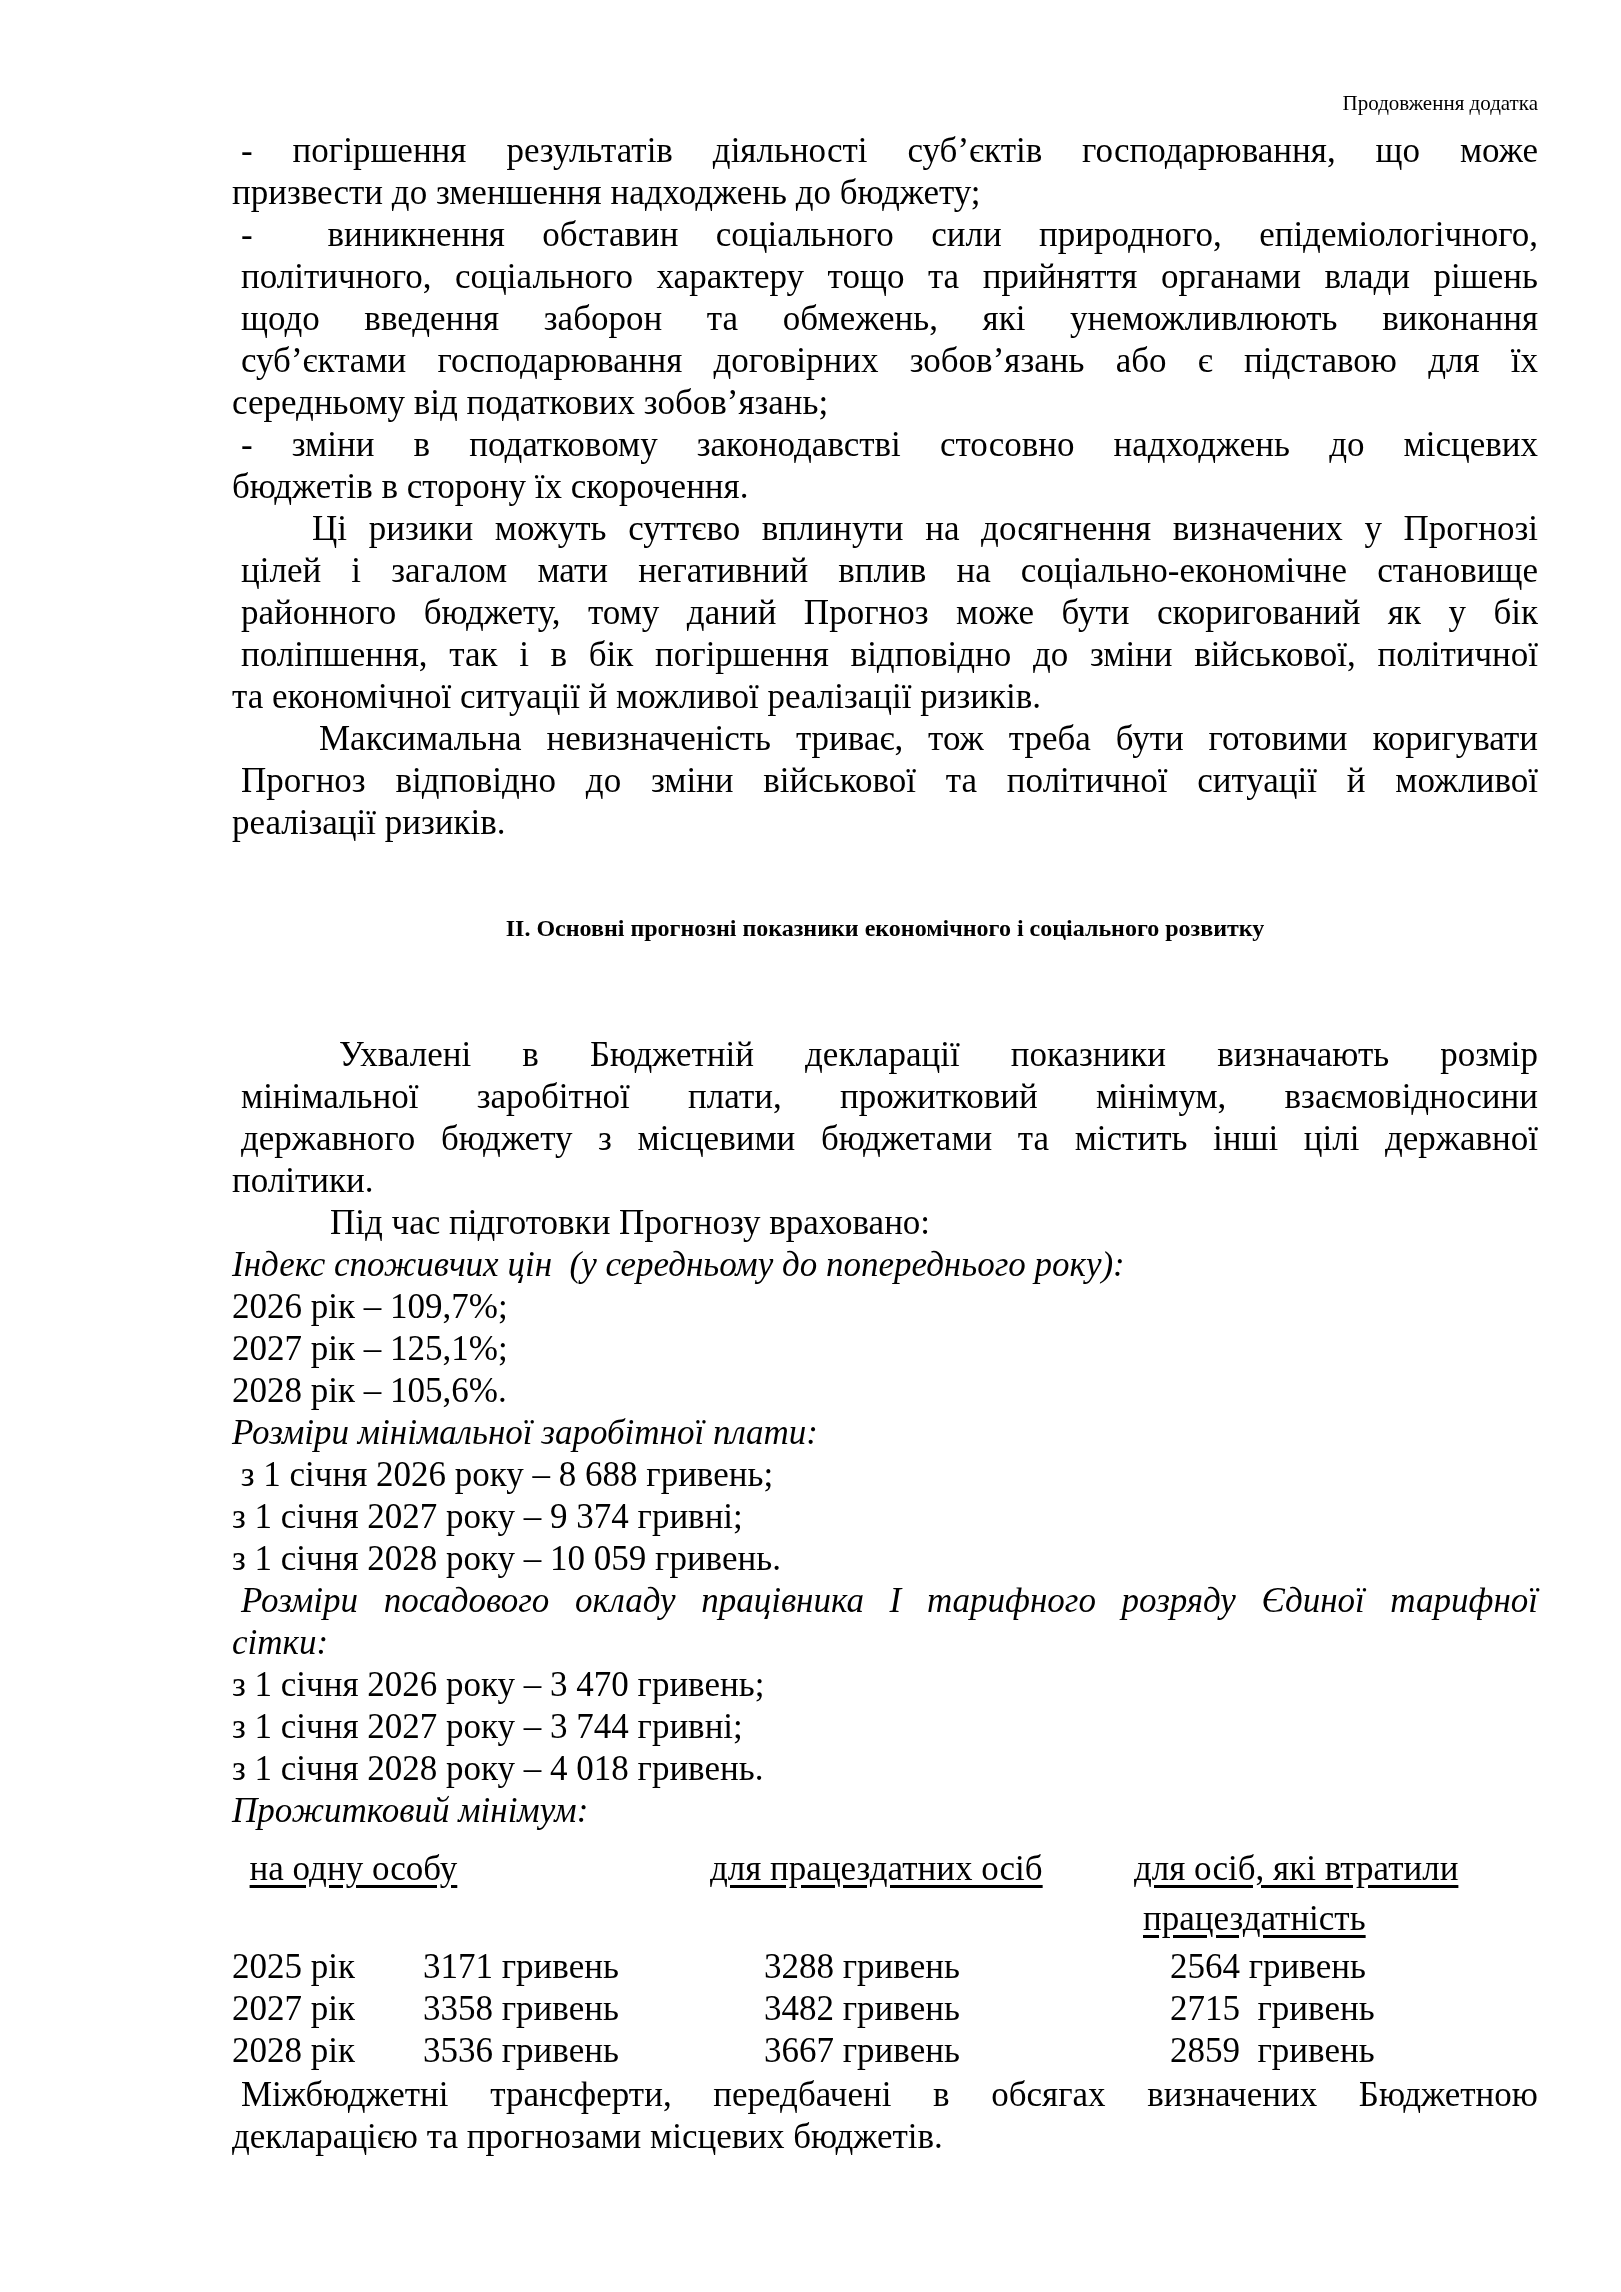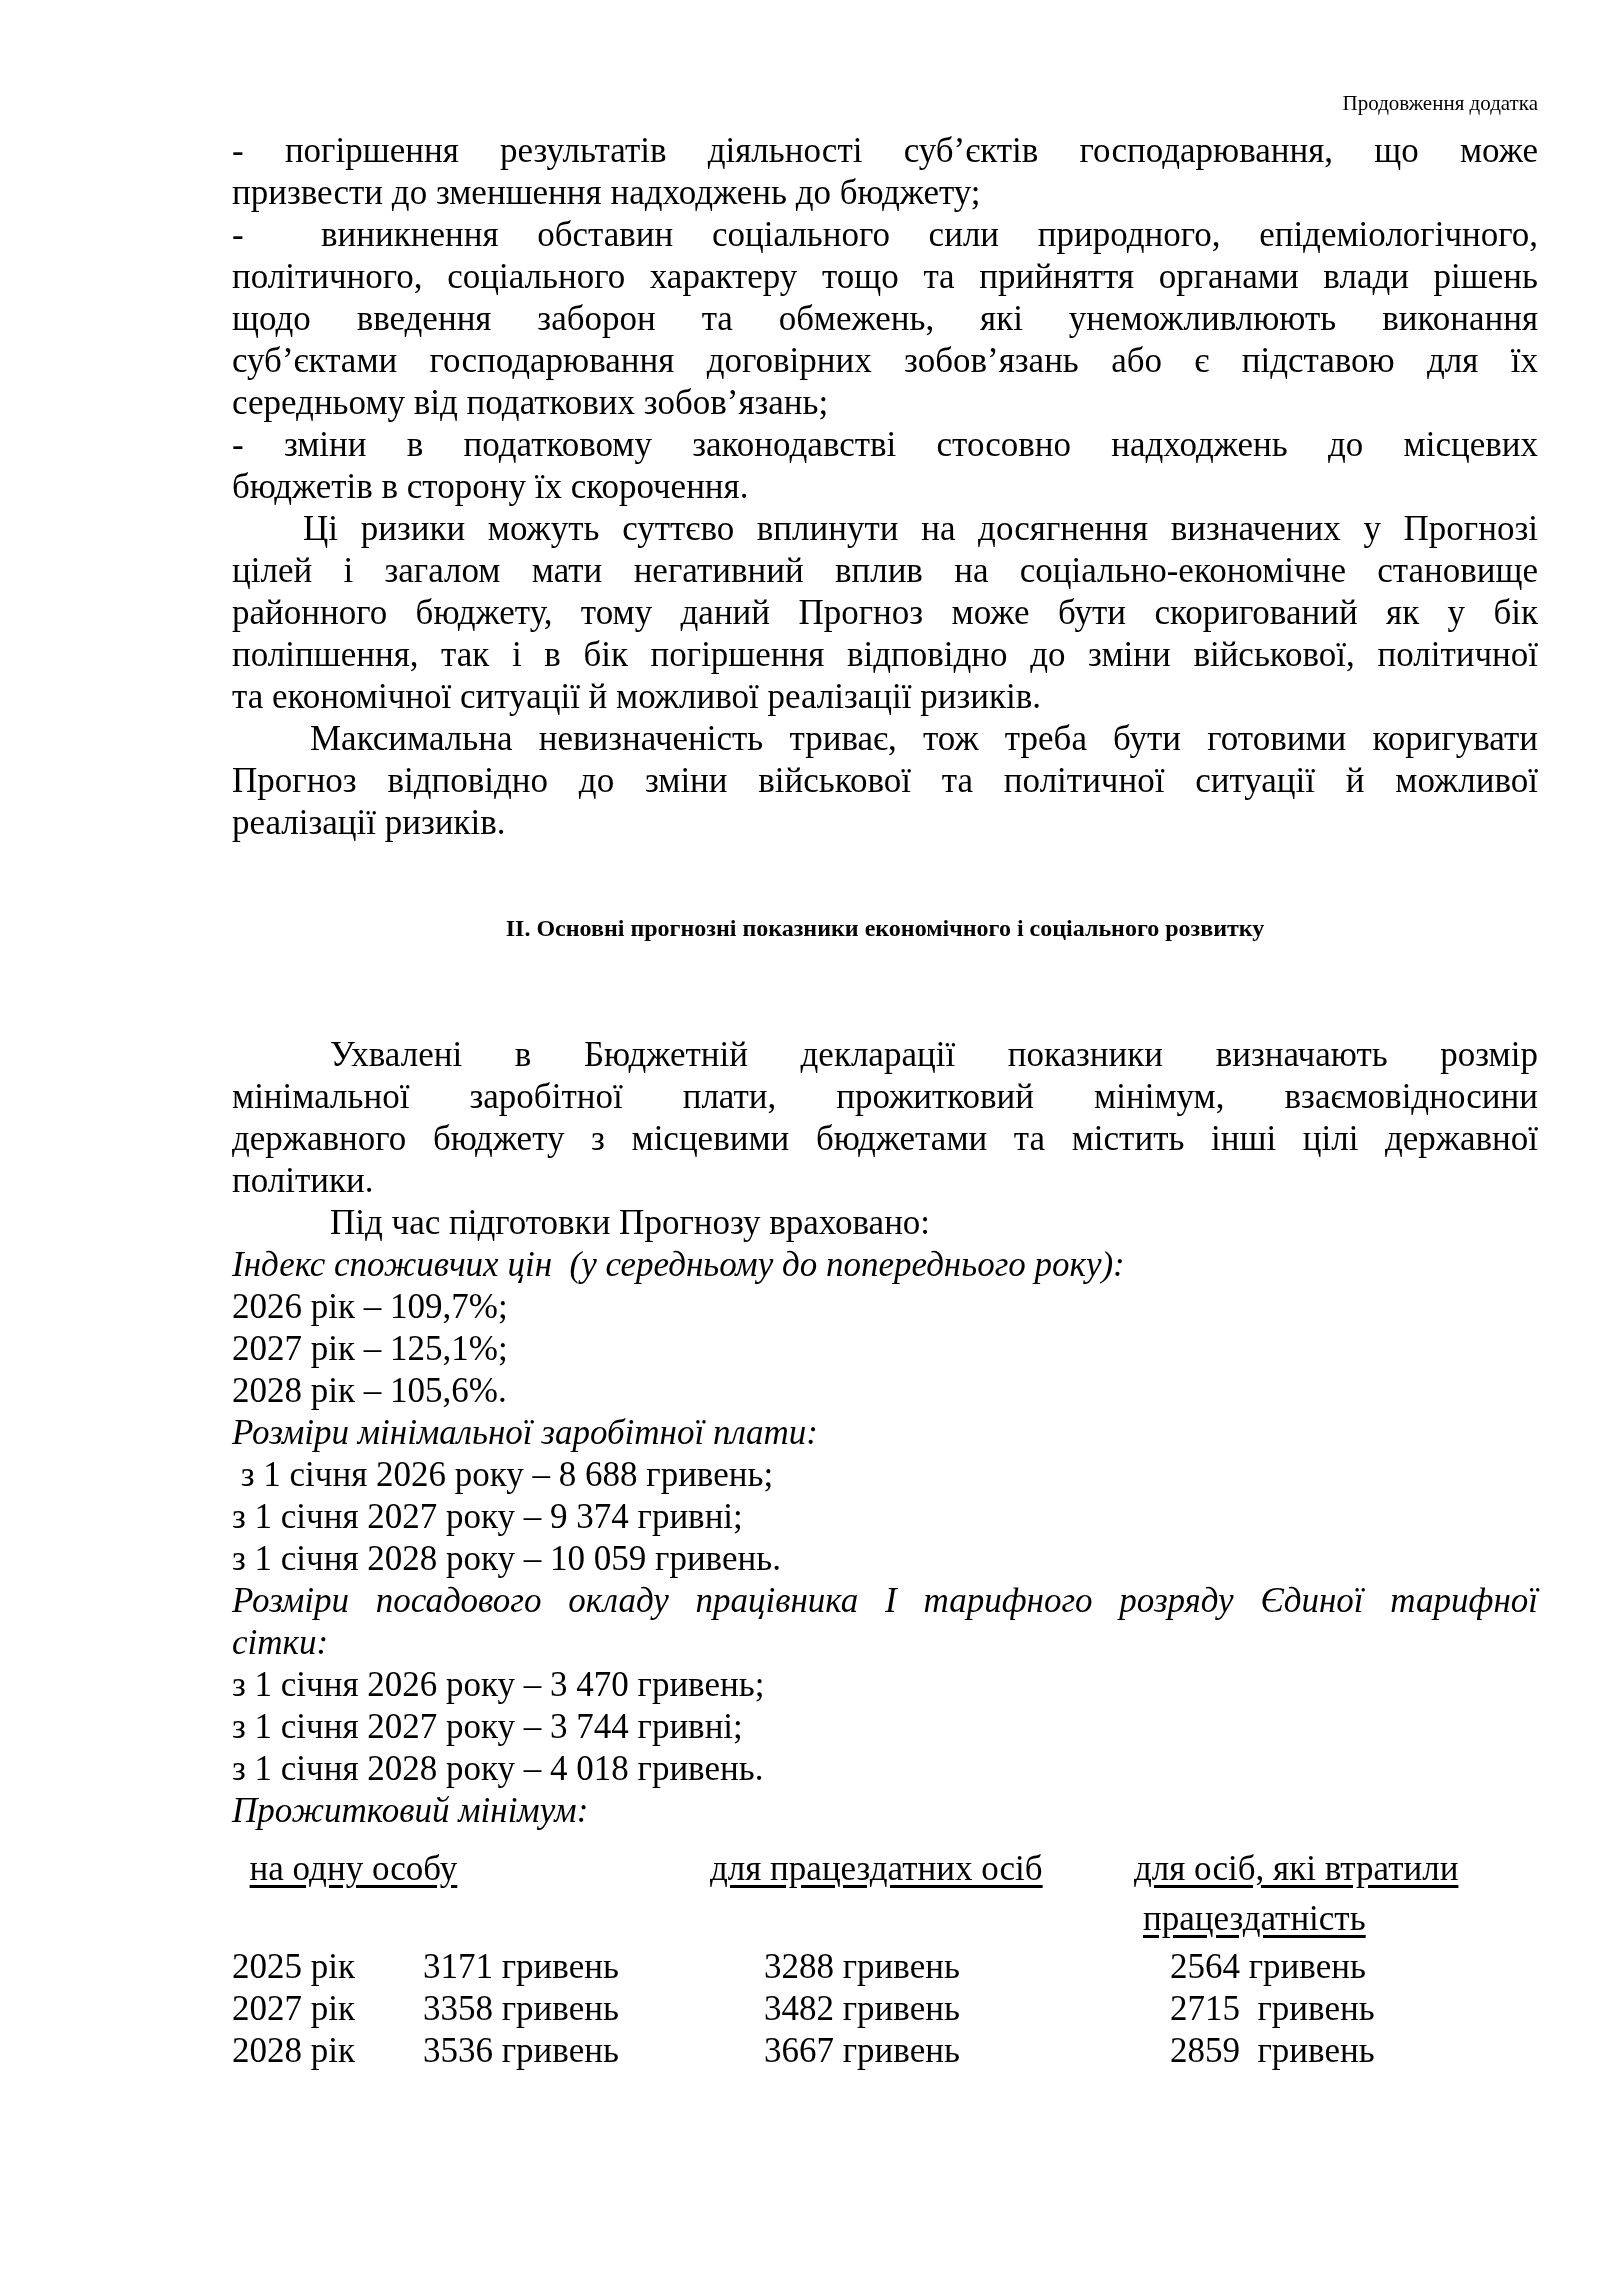--- a/index.html
+++ b/index.html
@@ -15,21 +15,21 @@
     font-size:35px; line-height:42px;
   }
   .hnote {
     margin-top:90px;
     text-align:right;
     font-size:21px; line-height:27.4px;
   }
   .para { margin:0; }
   .p1 { margin-top:12.7px; }
   .ln { white-space:pre-wrap; }
-  .j { text-align:justify; text-align-last:justify; }
+  .j { text-align:justify; text-align-last:justify;margin-left:9px; }
   .it { font-style:italic; }
   .ind-a { padding-left:71px; }
   .ind-b { padding-left:78px; }
   .ind-c { padding-left:98px; }
   .heading {
     margin:63px 0 85px 0;
     font-weight:bold;
     text-align:center;
     font-size:24px; line-height:42px;
   }
@@ -135,15 +135,19 @@
       <span class="c3">2715  гривень</span>
     </div>
     <div class="trow">
       <span class="c0">2028 рік</span>
       <span class="c1">3536 гривень</span>
       <span class="c2">3667 гривень</span>
       <span class="c3">2859  гривень</span>
     </div>
   </div>
 
+  <div class="para transfers">
+    <div class="ln j">Міжбюджетні трансферти, передбачені в обсягах визначених Бюджетною</div>
+    <div class="ln">декларацією та прогнозами місцевих бюджетів.</div>
+  </div>
 
 </div>
 
 
 </body></html>

